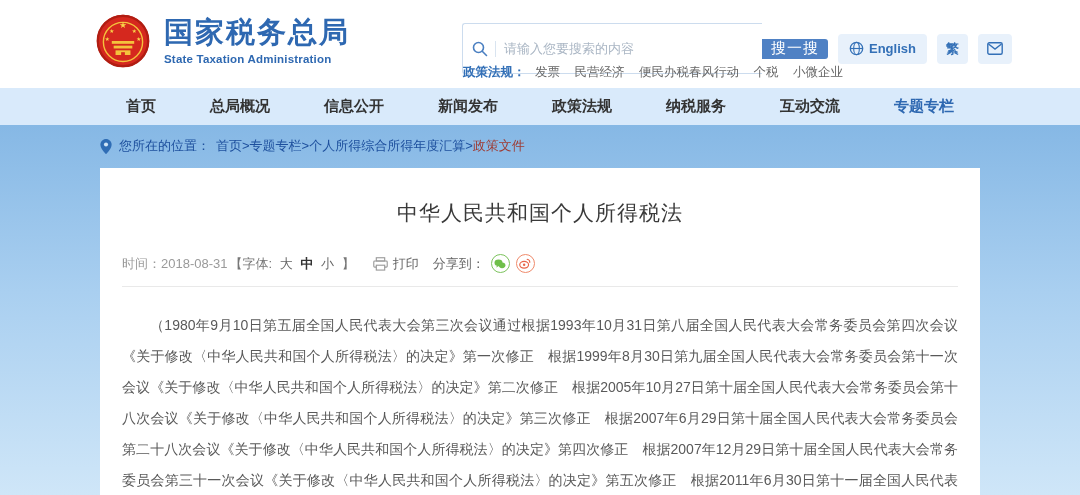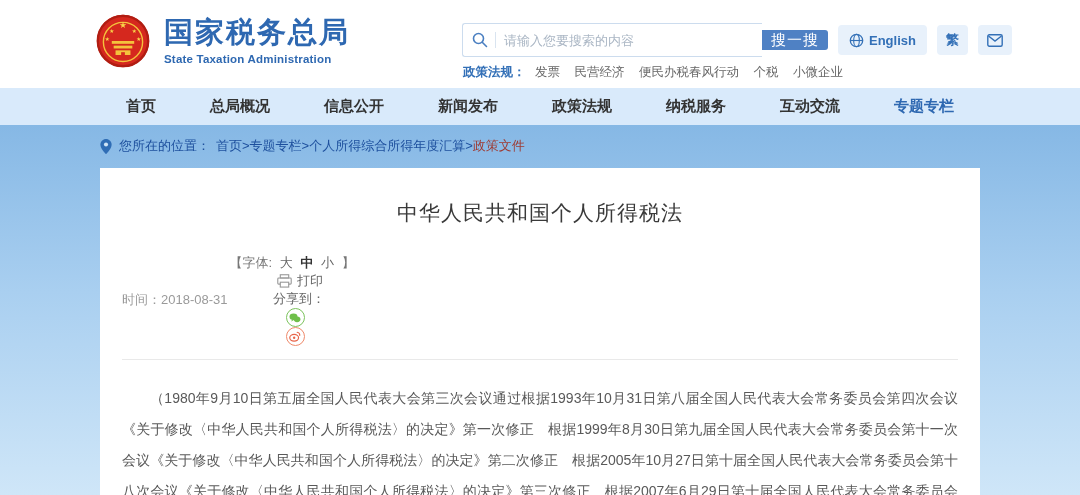--- a/index.html
+++ b/index.html
@@ -8,21 +8,21 @@
 
   
   .header { position:relative; height:88px; background:#fff; }
   .logo { position:absolute; left:95px; top:13px; display:flex; align-items:flex-start; }
   .emblem { width:56px; height:56px; }
   .brand-text { margin-left:13px; padding-top:4px; }
   .brand-cn { color:#2e68b1; font-size:29px; font-weight:bold; letter-spacing:2px; line-height:1.1; }
   .brand-en { color:#2e68b1; font-size:11.5px; margin-top:4px; letter-spacing:0.2px; font-weight:bold; }
 
   .search-area { position:absolute; left:462px; top:23px; display:flex; align-items:center; }
-  .search-box { display:flex; align-items:center; width:300px; height:34px;
+  .search-box { display:flex; align-items:center; width:300px; height:51px;
     border:1px solid #ccdcee; border-right:none; border-radius:3px 0 0 3px; padding:0 9px; background:#fff; }
   .search-box .divider { width:1px; height:16px; background:#d9e4f0; margin:0 8px 0 7px; }
   .search-input { border:none; outline:none; flex:1; font-size:13px; color:#333; background:transparent; }
   .search-input::placeholder { color:#aab6c4; }
   .search-btn { width:66px; height:20px; background:#4f81c4; color:#fff; border:none;
     font-size:15px; border-radius:0 3px 3px 0; cursor:pointer; letter-spacing:1px; }
   .pill { height:30px; background:#e8f1fb; border-radius:4px; color:#3370b7;
     display:flex; align-items:center; padding:0 11px; margin-left:10px; font-size:13px;
     font-weight:bold; cursor:pointer; border:none; }
   .pill svg { margin-right:5px; }
@@ -48,21 +48,21 @@
   .crumb-trail { cursor:pointer; }
   .crumb-current { color:#9e3a32; cursor:pointer; }
 
   
   .card { width:880px; margin:13px auto 0; background:#fff; min-height:330px; padding:0 22px; }
   .article-title { text-align:center; font-size:21px; color:#3a3a3a; padding-top:31px;
     font-weight:500; letter-spacing:1px; }
   .meta-row { display:flex; justify-content:flex-start; align-items:center;
     margin-top:27px; padding-bottom:13px; border-bottom:1px solid #e9e9e9; font-size:13px; }
   .meta-left { color:#9a9a9a; }
-  .meta-right { display:flex; align-items:center; color:#666;flex-direction:column; }
+  .meta-right { display:flex; align-items:center; color:#666; }
   .font-ctl span { margin:0 2px; cursor:pointer; }
   .font-ctl .bracket { color:#777; cursor:default; }
   .font-ctl .size-mid { font-weight:bold; color:#333; }
   .print-wrap { display:flex; align-items:center; margin-left:16px; cursor:pointer; }
   .print-wrap svg { margin-right:5px; }
   .share-label { margin-left:14px; }
   .share-icon { width:19px; height:19px; border-radius:50%; display:flex; align-items:center;
     justify-content:center; margin-left:6px; cursor:pointer; background:#fff; }
   .share-icon.wechat { border:1px solid #7cc35d; }
   .share-icon.weibo { border:1px solid #ef8a6b; }

